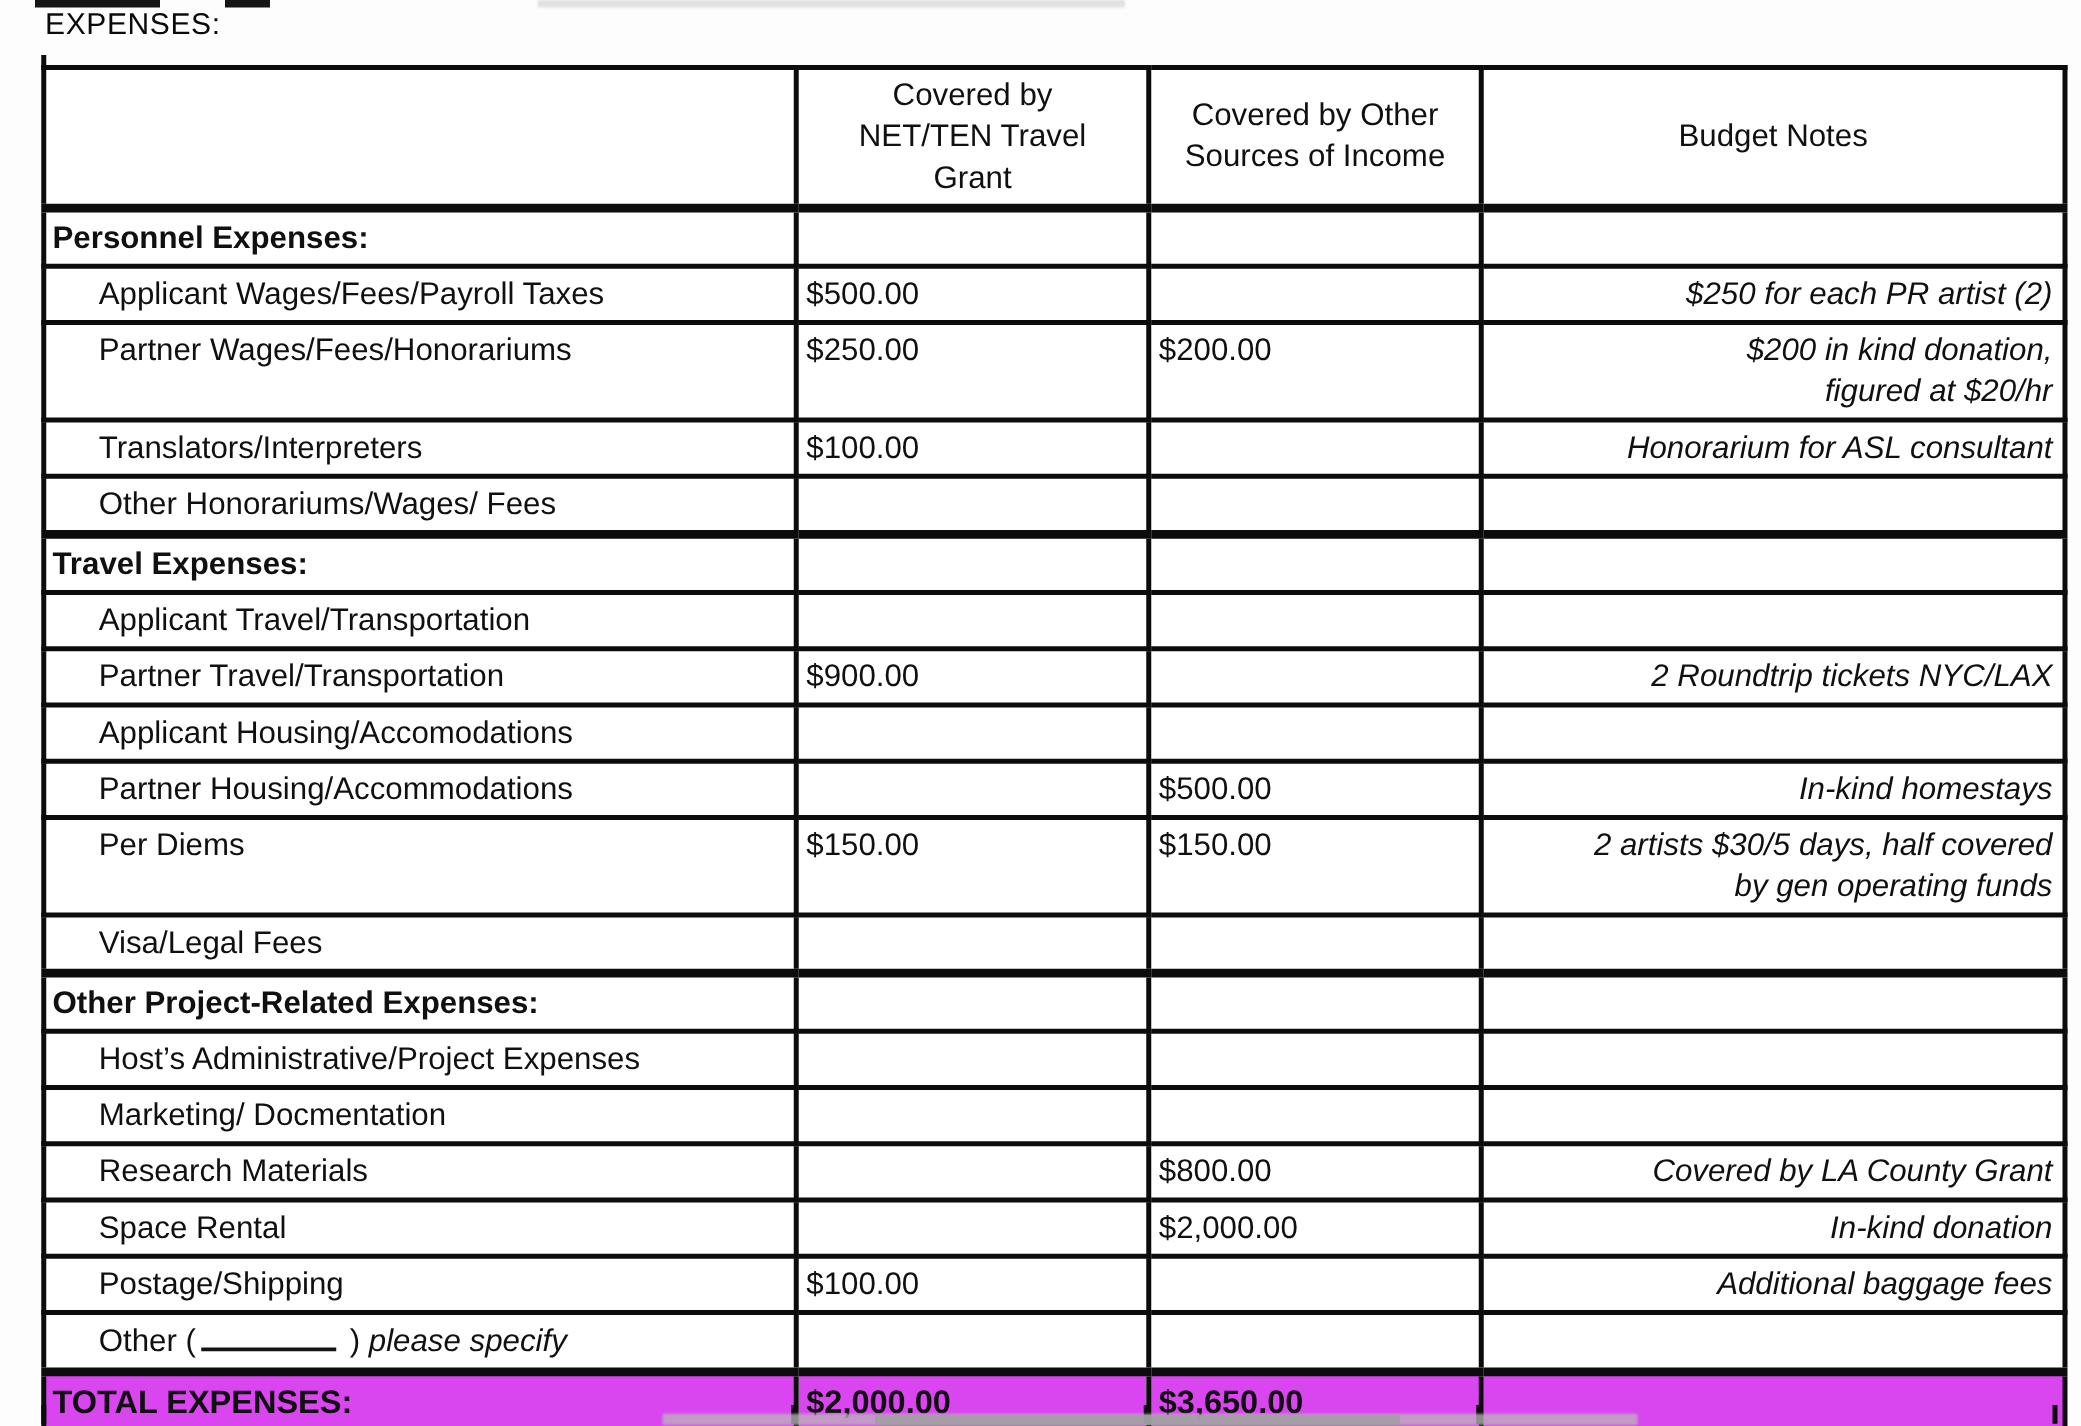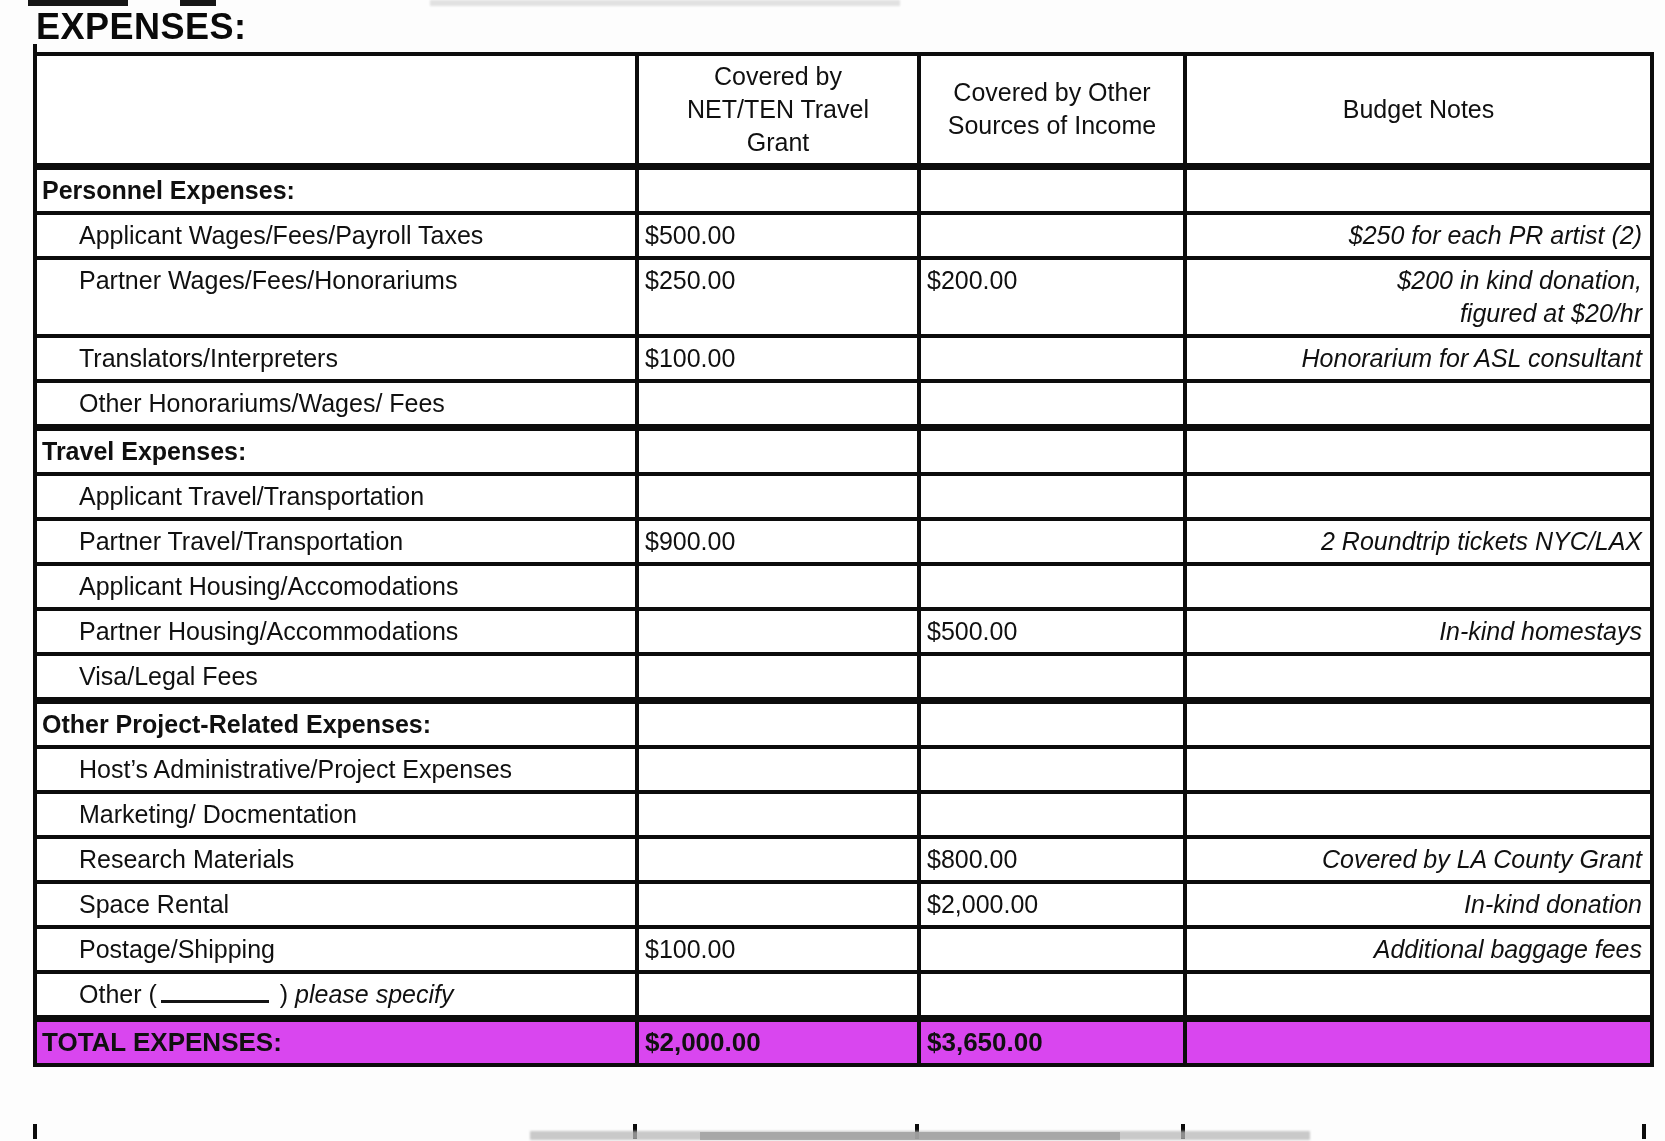--- a/index.html
+++ b/index.html
@@ -5,21 +5,21 @@
   html,body { margin:0; padding:0; }
   body {
     width:1665px; height:1141px; position:relative;
     background:#fdfdfd; overflow:hidden;
     font-family:"Liberation Sans", sans-serif;
     color:#101010;
     -webkit-font-smoothing:antialiased;
   }
   .page-title {
     position:absolute; left:36px; top:6px;
-    font-size:36px; font-weight:bold; letter-spacing:0.5px; color:#0a0a0a;
+    font-size:24px; font-weight:normal; letter-spacing:0.5px; color:#0a0a0a;
   }
   
   .smudge { position:absolute; pointer-events:none; }
   .sm-top1 { left:28px; top:0; width:100px; height:6px; background:#161616; }
   .sm-top2 { left:180px; top:0; width:36px; height:6px; background:#161616; }
   .sm-top3 { left:430px; top:0; width:470px; height:6px; background:#9a9a9a; opacity:.28; filter:blur(1px); }
   .sm-bottom1 { left:530px; top:1131px; width:780px; height:9px; background:#b8b8b8; opacity:.75; filter:blur(1px); }
   .sm-bottom2 { left:700px; top:1132px; width:420px; height:8px; background:#9f9f9f; opacity:.8; }
   .stub { position:absolute; width:4px; background:#0c0c0c; }
   .stub-top { left:33px; top:44px; height:10px; }
@@ -151,20 +151,27 @@
         <td class="c-grant"></td>
         <td class="c-other"></td>
         <td class="c-note"></td>
       </tr>
       <tr class="item">
         <td class="c-label">Partner Housing/Accommodations</td>
         <td class="c-grant"></td>
         <td class="c-other">$500.00</td>
         <td class="c-note">In-kind homestays</td>
       </tr>
+      <tr class="item tall">
+        <td class="c-label">Per Diems</td>
+        <td class="c-grant">$150.00</td>
+        <td class="c-other">$150.00</td>
+        <td class="c-note">2 artists $30/5 days, half covered
+by gen operating funds</td>
+      </tr>
       <tr class="item">
         <td class="c-label">Visa/Legal Fees</td>
         <td class="c-grant"></td>
         <td class="c-other"></td>
         <td class="c-note"></td>
       </tr>
       <tr class="section">
         <td class="c-label">Other Project-Related Expenses:</td>
         <td class="c-grant"></td>
         <td class="c-other"></td>

